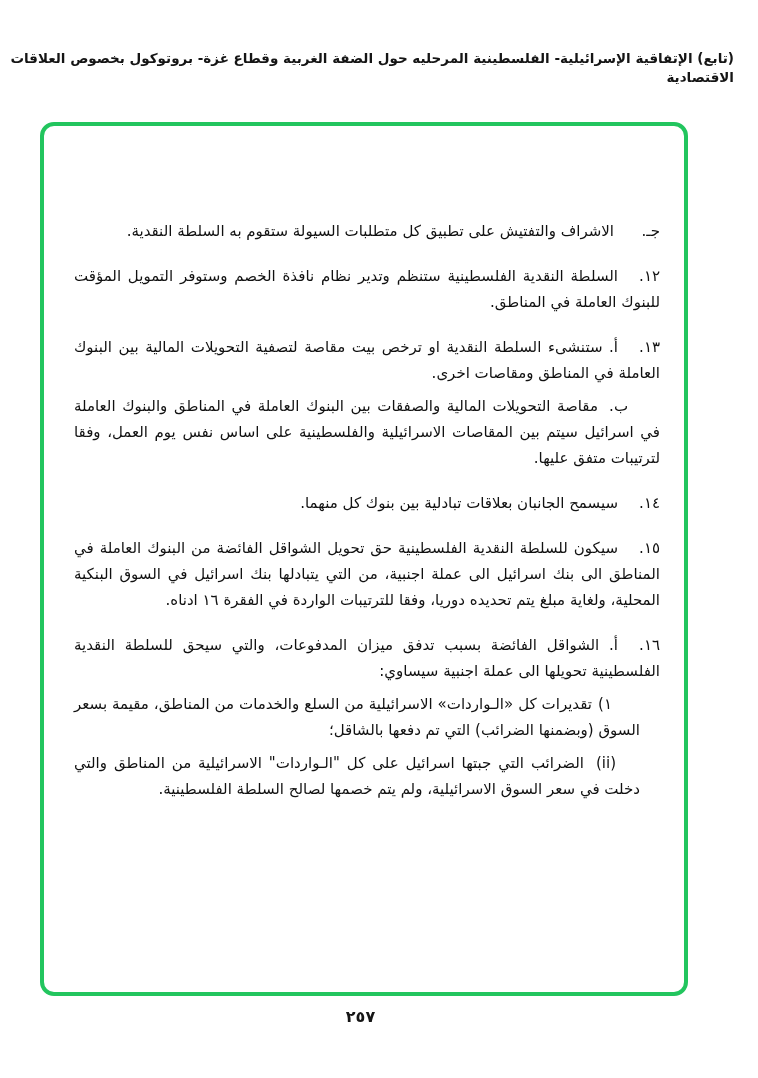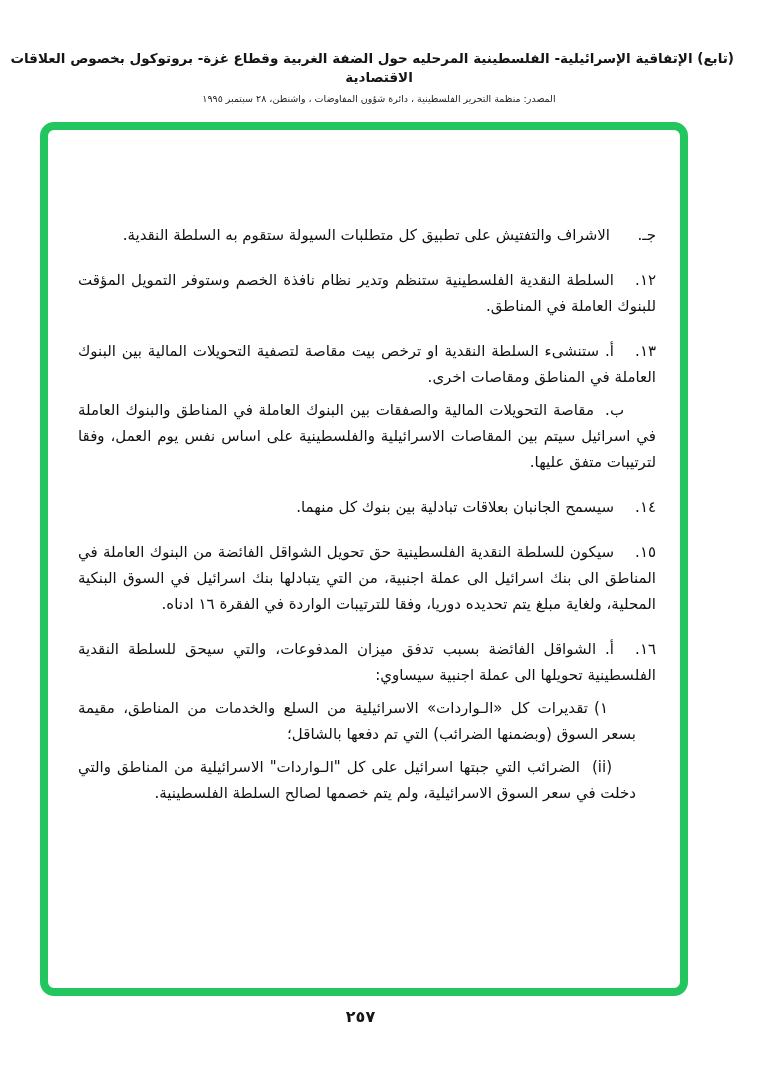--- a/index.html
+++ b/index.html
@@ -26,38 +26,38 @@
     font-weight: bold;
     font-size: 13.5px;
     line-height: 17px;
     text-align: right;
     white-space: nowrap;
   }
   .title-line2 {
     font-weight: bold;
     font-size: 13.5px;
     line-height: 17px;
-    text-align: center;
+    text-align: right;
     margin-top: 2px;
   }
   .source-line {
     font-size: 9.5px;
     text-align: center;
     margin-top: 7px;
     color: #222;
   }
 
   
   .green-box {
     position: absolute;
     left: 40px;
     top: 122px;
     width: 648px;
     height: 874px;
-    border: 8px solid #22c55e;
+    border: 4px solid #22c55e;
     border-radius: 14px;
     box-sizing: border-box;
     padding: 92px 24px 0 30px;
     direction: rtl;
   }
 
   
   .doc {
     font-size: 15px;
     line-height: 26px;
@@ -92,21 +92,20 @@
   }
 </style>
 </head>
 <body>
 
 <div class="page">
 
   <div class="header">
     <div class="title-line1">(تابع) الإتفاقية الإسرائيلية- الفلسطينية المرحليه حول الضفة الغربية وقطاع غزة- بروتوكول بخصوص العلاقات</div>
     <div class="title-line2">الاقتصادية</div>
-    <div class="source-line">المصدر: منظمة التحرير الفلسطينية ، دائرة شؤون المفاوضات ، واشنطن، ٢٨ سبتمبر ١٩٩٥</div>
   </div>
 
   <div class="green-box">
     <div class="doc">
 
       <div class="item lvl-letter">
         <span class="marker">جـ.</span><span class="text">الاشراف والتفتيش على تطبيق كل متطلبات السيولة ستقوم به السلطة النقدية.</span>
       </div>
 
 

